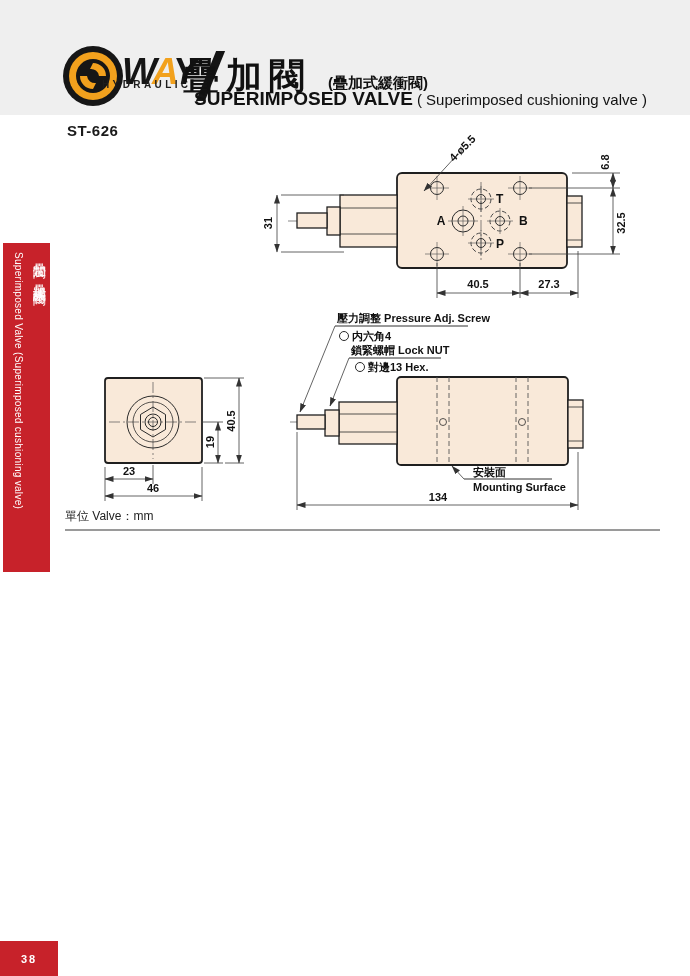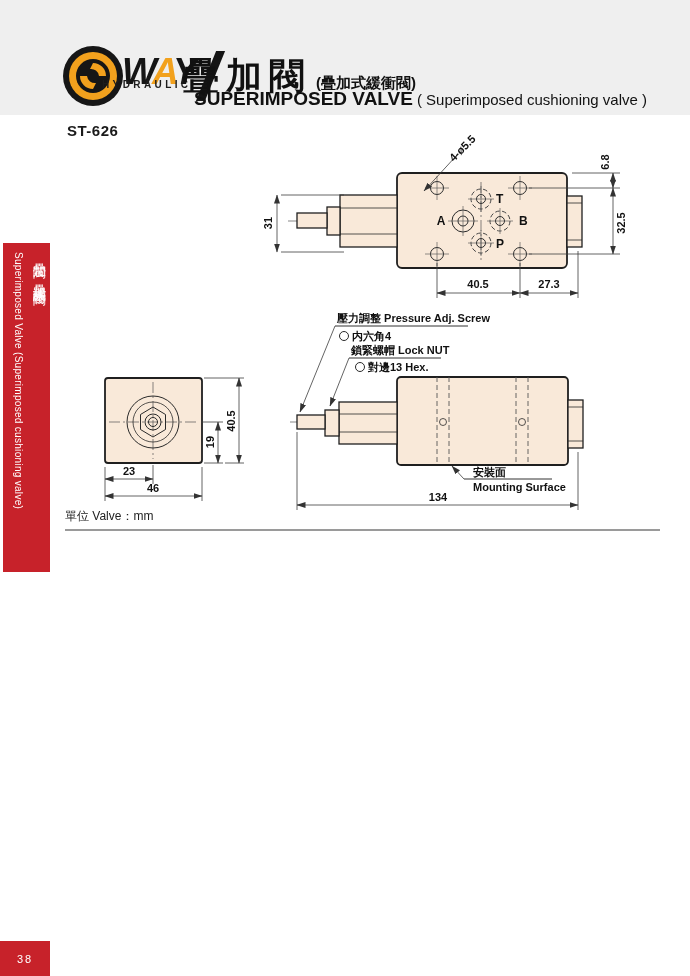--- a/index.html
+++ b/index.html
@@ -11,36 +11,36 @@
   .logo-mark{position:absolute;left:0;top:0;}
   .logo-way{position:absolute;left:60px;top:8px;font-style:italic;font-weight:900;
             font-size:37px;letter-spacing:-3px;line-height:1;text-align:right;}
   .logo-way .w,.logo-way .y{color:#151515;}
   .logo-way .a{color:#f2a11d;}
   .logo-slash{position:absolute;left:144px;top:6px;width:9px;height:50px;background:#151515;transform:skewX(-22deg);}
   .logo-sub{position:absolute;left:40px;top:34px;font-weight:700;font-size:10px;letter-spacing:3.4px;color:#1d1d1d;}
   
   .title-zh{position:absolute;left:183px;top:52px;white-space:nowrap;}
   .title-zh .big{font-size:36px;font-weight:700;letter-spacing:7px;color:#111;}
-  .title-zh .note{font-size:15px;font-weight:700;color:#111;margin-left:4px;}
+  .title-zh .note{font-size:15px;font-weight:700;color:#111;margin-left:16px;}
   .title-en{position:absolute;left:180px;top:88px;white-space:nowrap;padding-left:14px;}
   .title-en .big{font-size:19px;font-weight:700;color:#111;}
   .title-en .note{font-size:15px;color:#111;margin-left:4px;}
   .model{position:absolute;left:67px;top:122px;font-size:15px;font-weight:700;letter-spacing:0.5px;}
   
   .side-tab{position:absolute;left:3px;top:243px;width:47px;height:329px;background:#c7222a;
             display:flex;justify-content:flex-end;box-sizing:border-box;padding-top:9px;}
   .side-tab .cols{writing-mode:vertical-rl;height:100%;}
   .side-tab .zh{color:#fff;font-size:13px;letter-spacing:2px;line-height:22px;}
   .side-tab .en{color:#fff;font-size:10px;line-height:20px;letter-spacing:0.3px;}
   
   .unit-note{position:absolute;left:65px;top:508px;font-size:12px;color:#222;}
   .rule{position:absolute;left:65px;top:529px;width:595px;height:2px;background:#9a9a9a;}
-  .page-num{position:absolute;left:0;top:941px;width:50px;height:35px;background:#c7222a;
-            color:#fff;font-size:11px;font-weight:400;letter-spacing:2px;
+  .page-num{position:absolute;left:0;top:941px;width:58px;height:35px;background:#c7222a;
+            color:#fff;font-size:11px;font-weight:700;letter-spacing:2px;
             display:flex;align-items:center;justify-content:center;}
   
   .drawing{position:absolute;left:60px;top:135px;}
   .fillbody{fill:#f9e9d9;stroke:#1f1f1f;stroke-width:1.8;}
   .part{fill:#f9e9d9;stroke:#1f1f1f;stroke-width:1.3;}
   .thin{fill:none;stroke:#2a2a2a;stroke-width:1;}
   .thin2{fill:none;stroke:#2a2a2a;stroke-width:0.8;}
   .dim{fill:none;stroke:#3c3c3c;stroke-width:0.8;}
   .cl{fill:none;stroke:#555;stroke-width:0.7;stroke-dasharray:11 3 2 3;}
   .dashc{fill:none;stroke:#444;stroke-width:1;stroke-dasharray:4.5 2.5;}

